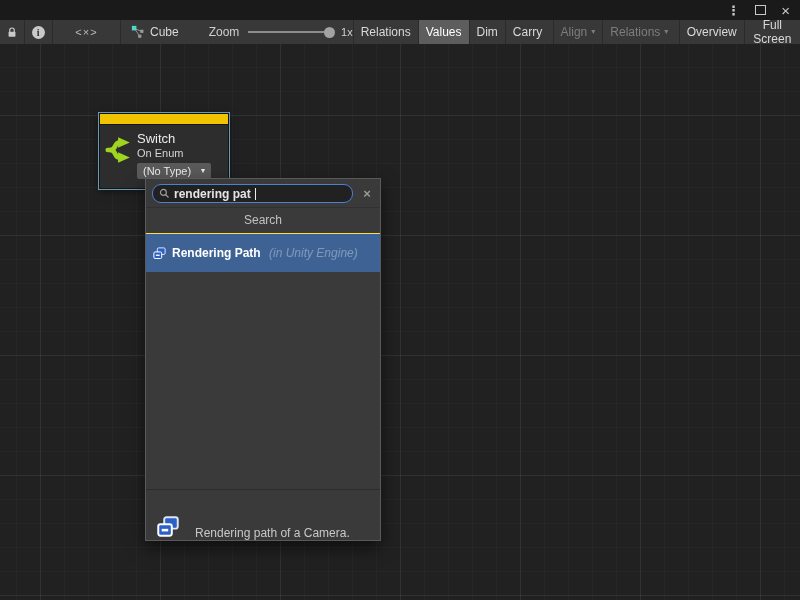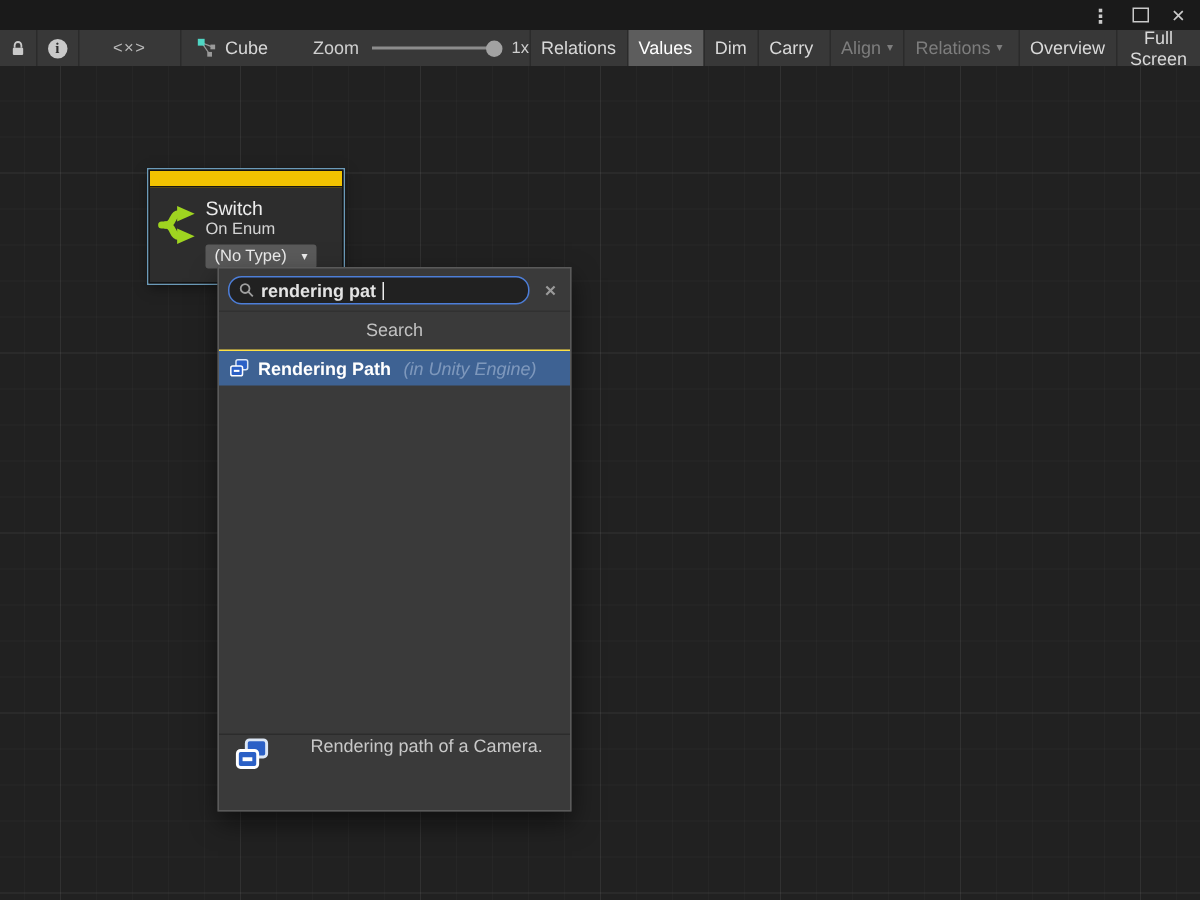--- a/index.html
+++ b/index.html
@@ -59,27 +59,27 @@
   .finder{position:absolute;left:145px;top:134px;width:236px;height:363px;box-sizing:border-box;
     background:var(--panel-bg,#3a3a3a);border:1px solid #5a5a5a;box-shadow:0 7px 16px rgba(0,0,0,.55);
     display:flex;flex-direction:column;}
   .finder-search{display:flex;align-items:center;padding:5px 7px 4px 6px;gap:8px;border-bottom:1px solid #313131;font-weight:bold;}
   .search-box{flex:1;height:17px;background:#212121;border:1px solid var(--focus-ring,#4d7ed8);
     border-radius:9px;display:flex;align-items:center;padding:0 6px;gap:4px;}
   .query{font-size:12px;color:#e4e4e4;white-space:pre;}
   .caret{width:1px;height:12px;background:#ececec;}
   .clear{color:#9a9a9a;font-size:13px;width:12px;text-align:center;cursor:default;}
   .finder-header{text-align:center;font-size:12px;color:#c2c2c2;padding:5px 0 6px;border-bottom:1px solid #fde047;}
-  .result{height:23px;display:flex;align-items:center;padding:0 6px;gap:5px;font-size:12px;cursor:default;}
+  .result{height:38px;display:flex;align-items:center;padding:0 6px;gap:5px;font-size:12px;cursor:default;}
   .result.selected{background:var(--selection,#3e6293);}
   .res-name{color:#ffffff;font-weight:bold;white-space:pre;}
   .res-ctx{color:rgba(214,227,245,0.42);white-space:pre;font-style:italic;}
   .finder-space{flex:1;}
-  .finder-footer{border-top:1px solid #2c2c2c;height:50px;flex:0 0 auto;display:flex;align-items:flex-start;
-    padding:0 10px 0 9px;gap:26px;}
+  .finder-footer{border-top:1px solid #2c2c2c;height:50px;flex:0 0 auto;display:flex;align-items:flex-end;
+    padding:0 10px 0 9px;gap:14px;}
   .footer-text{font-size:12px;color:#c8c8c8;}
 </style>
 </head>
 <body>
 
 <div class="window">
 
   <div class="tabbar">
     <div class="win-controls">
       <span class="wc" style="font-weight:bold;">⋮</span>

